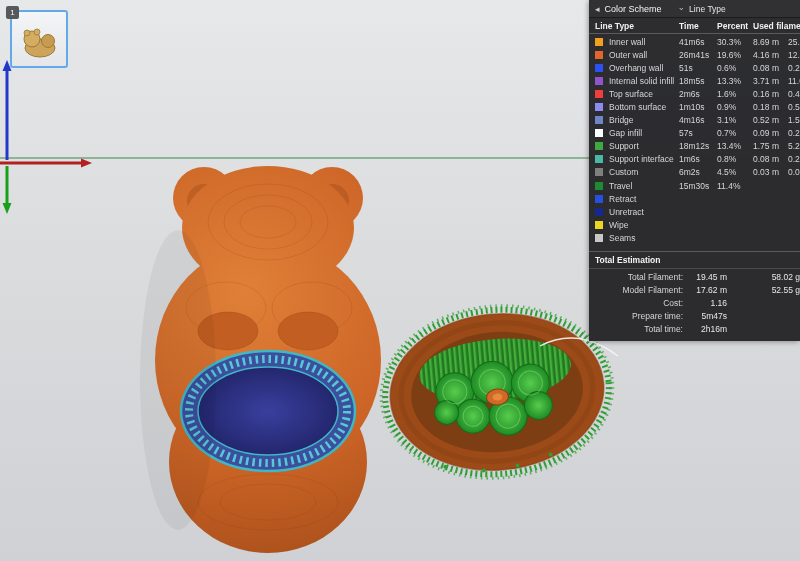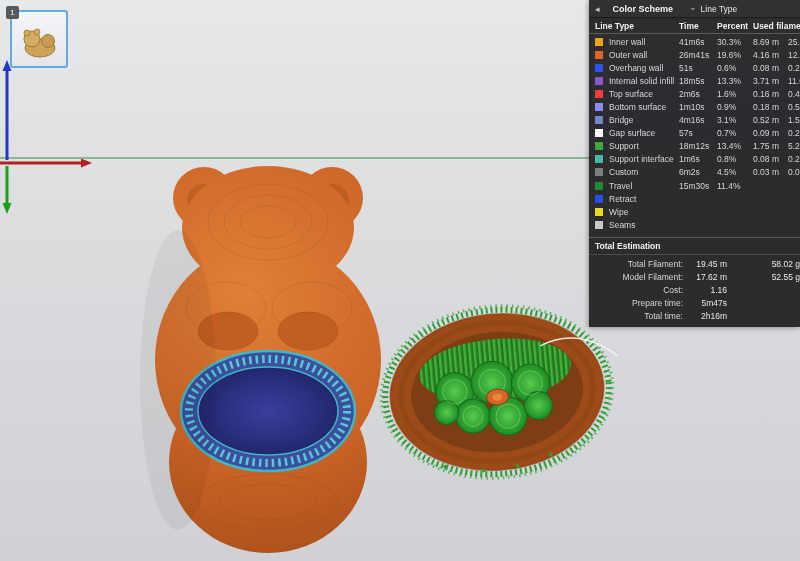--- a/index.html
+++ b/index.html
@@ -17,21 +17,21 @@
     background:#56595C;color:#FFF;font-size:8px;line-height:13px;text-align:center;
     border-radius:2px;z-index:3;}
 
   
   .panel{position:absolute;top:0;right:0;width:211px;z-index:4;
     background:rgba(38,38,41,0.97);color:#D6D6D6;font-size:8.5px;
     padding-bottom:5px;box-shadow:-1px 1px 5px rgba(0,0,0,0.35);}
   .panel-header{display:flex;align-items:center;height:17px;padding:0 8px 0 6px;
     background:#313134;border-bottom:1px solid #1B1B1B;}
   .back-icon{color:#CCCCCC;font-size:9px;margin-right:5px;cursor:pointer;}
-  .panel-title{font-weight:bold;color:#F3F3F3;font-size:9px;margin-left:8px;}
+  .panel-title{font-weight:normal;color:#F3F3F3;font-size:9px;}
   .view-mode{margin-left:16px;display:flex;align-items:center;gap:4px;color:#E6E6E6;cursor:pointer;}
   .chev{font-size:9px;line-height:8px;position:relative;top:-2px;color:#BFBFBF;}
   .col-header{display:grid;grid-template-columns:84px 38px 36px 1fr;align-items:center;
     height:15px;padding-left:6px;border-bottom:1px solid #5A5A5A;
     color:#F0F0F0;font-weight:bold;white-space:nowrap;}
   .col-used{overflow:hidden;}
   .lt-rows{padding-top:1px;}
   .lt-row{display:grid;grid-template-columns:84px 38px 36px 1fr;align-items:center;
     height:13.1px;padding-left:6px;cursor:pointer;}
   .lt-name{display:flex;align-items:center;gap:6px;overflow:hidden;white-space:nowrap;}
@@ -268,21 +268,21 @@
     <span class="lt-time">4m16s</span>
     <span class="lt-percent">3.1%</span>
     <span class="lt-used">
       <span class="lt-used-m">0.52 m</span>
       <span class="lt-used-g">1.55</span>
     </span>
   </div>
       <div class="lt-row">
     <span class="lt-name">
       <span class="swatch" style="background: rgb(255, 255, 255);"></span>
-      <span class="lt-label">Gap surface</span>
+      <span class="lt-label">Gap infill</span>
     </span>
     <span class="lt-time">57s</span>
     <span class="lt-percent">0.7%</span>
     <span class="lt-used">
       <span class="lt-used-m">0.09 m</span>
       <span class="lt-used-g">0.26</span>
     </span>
   </div>
       <div class="lt-row">
     <span class="lt-name">
@@ -329,20 +329,32 @@
     <span class="lt-percent">11.4%</span>
     <span class="lt-used">
       <span class="lt-used-m"></span>
       <span class="lt-used-g"></span>
     </span>
   </div>
       <div class="lt-row">
     <span class="lt-name">
       <span class="swatch" style="background: rgb(40, 80, 224);"></span>
       <span class="lt-label">Retract</span>
+    </span>
+    <span class="lt-time"></span>
+    <span class="lt-percent"></span>
+    <span class="lt-used">
+      <span class="lt-used-m"></span>
+      <span class="lt-used-g"></span>
+    </span>
+  </div>
+      <div class="lt-row">
+    <span class="lt-name">
+      <span class="swatch" style="background: rgb(22, 40, 140);"></span>
+      <span class="lt-label">Unretract</span>
     </span>
     <span class="lt-time"></span>
     <span class="lt-percent"></span>
     <span class="lt-used">
       <span class="lt-used-m"></span>
       <span class="lt-used-g"></span>
     </span>
   </div>
       <div class="lt-row">
     <span class="lt-name">

